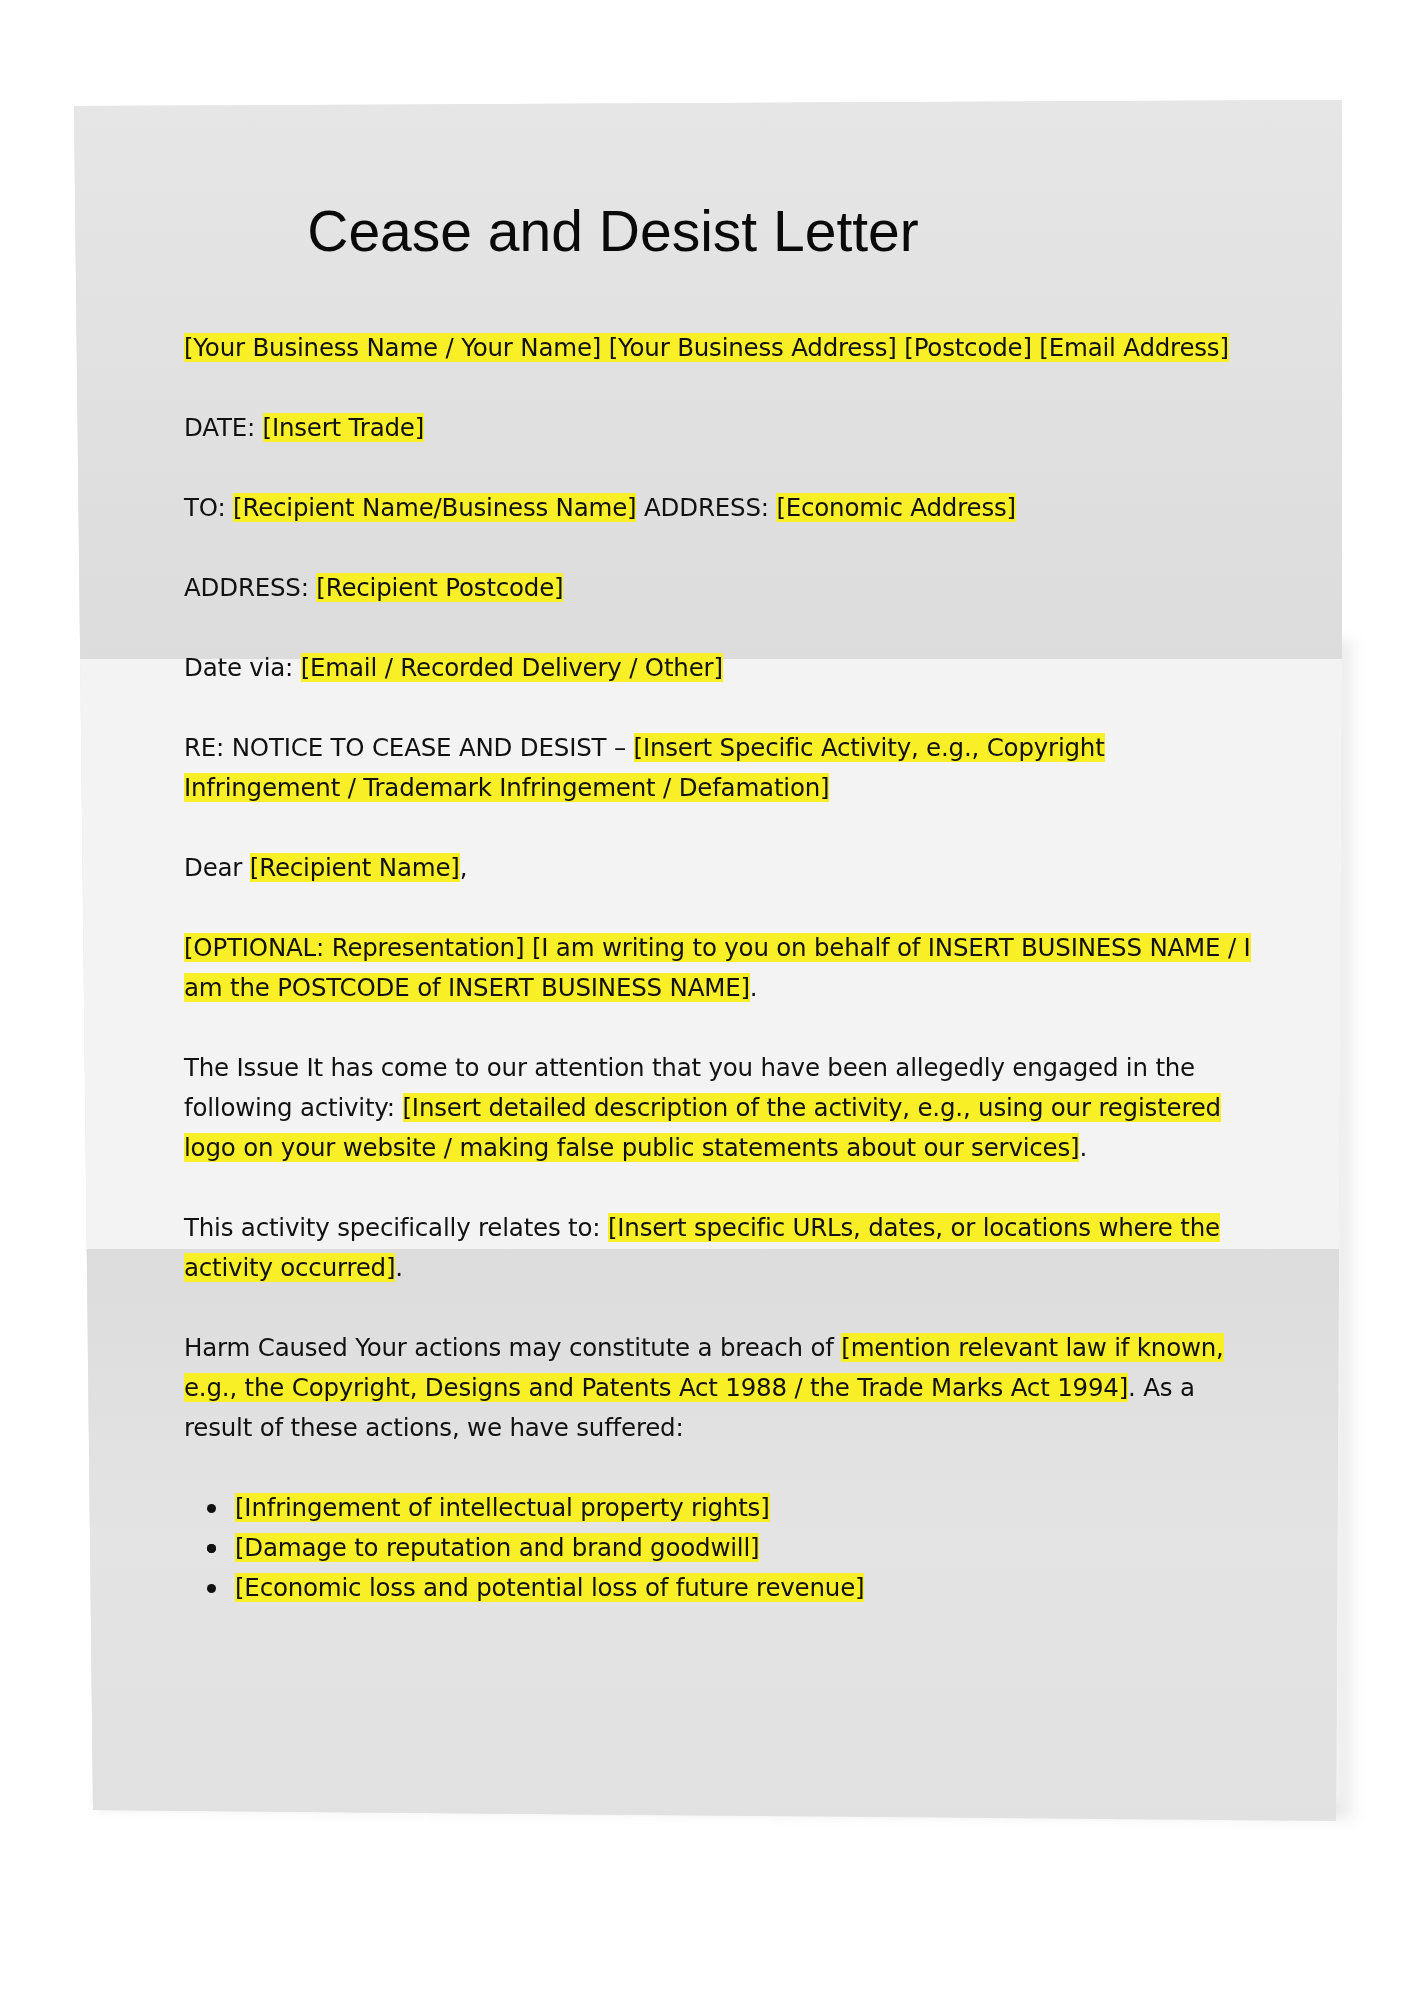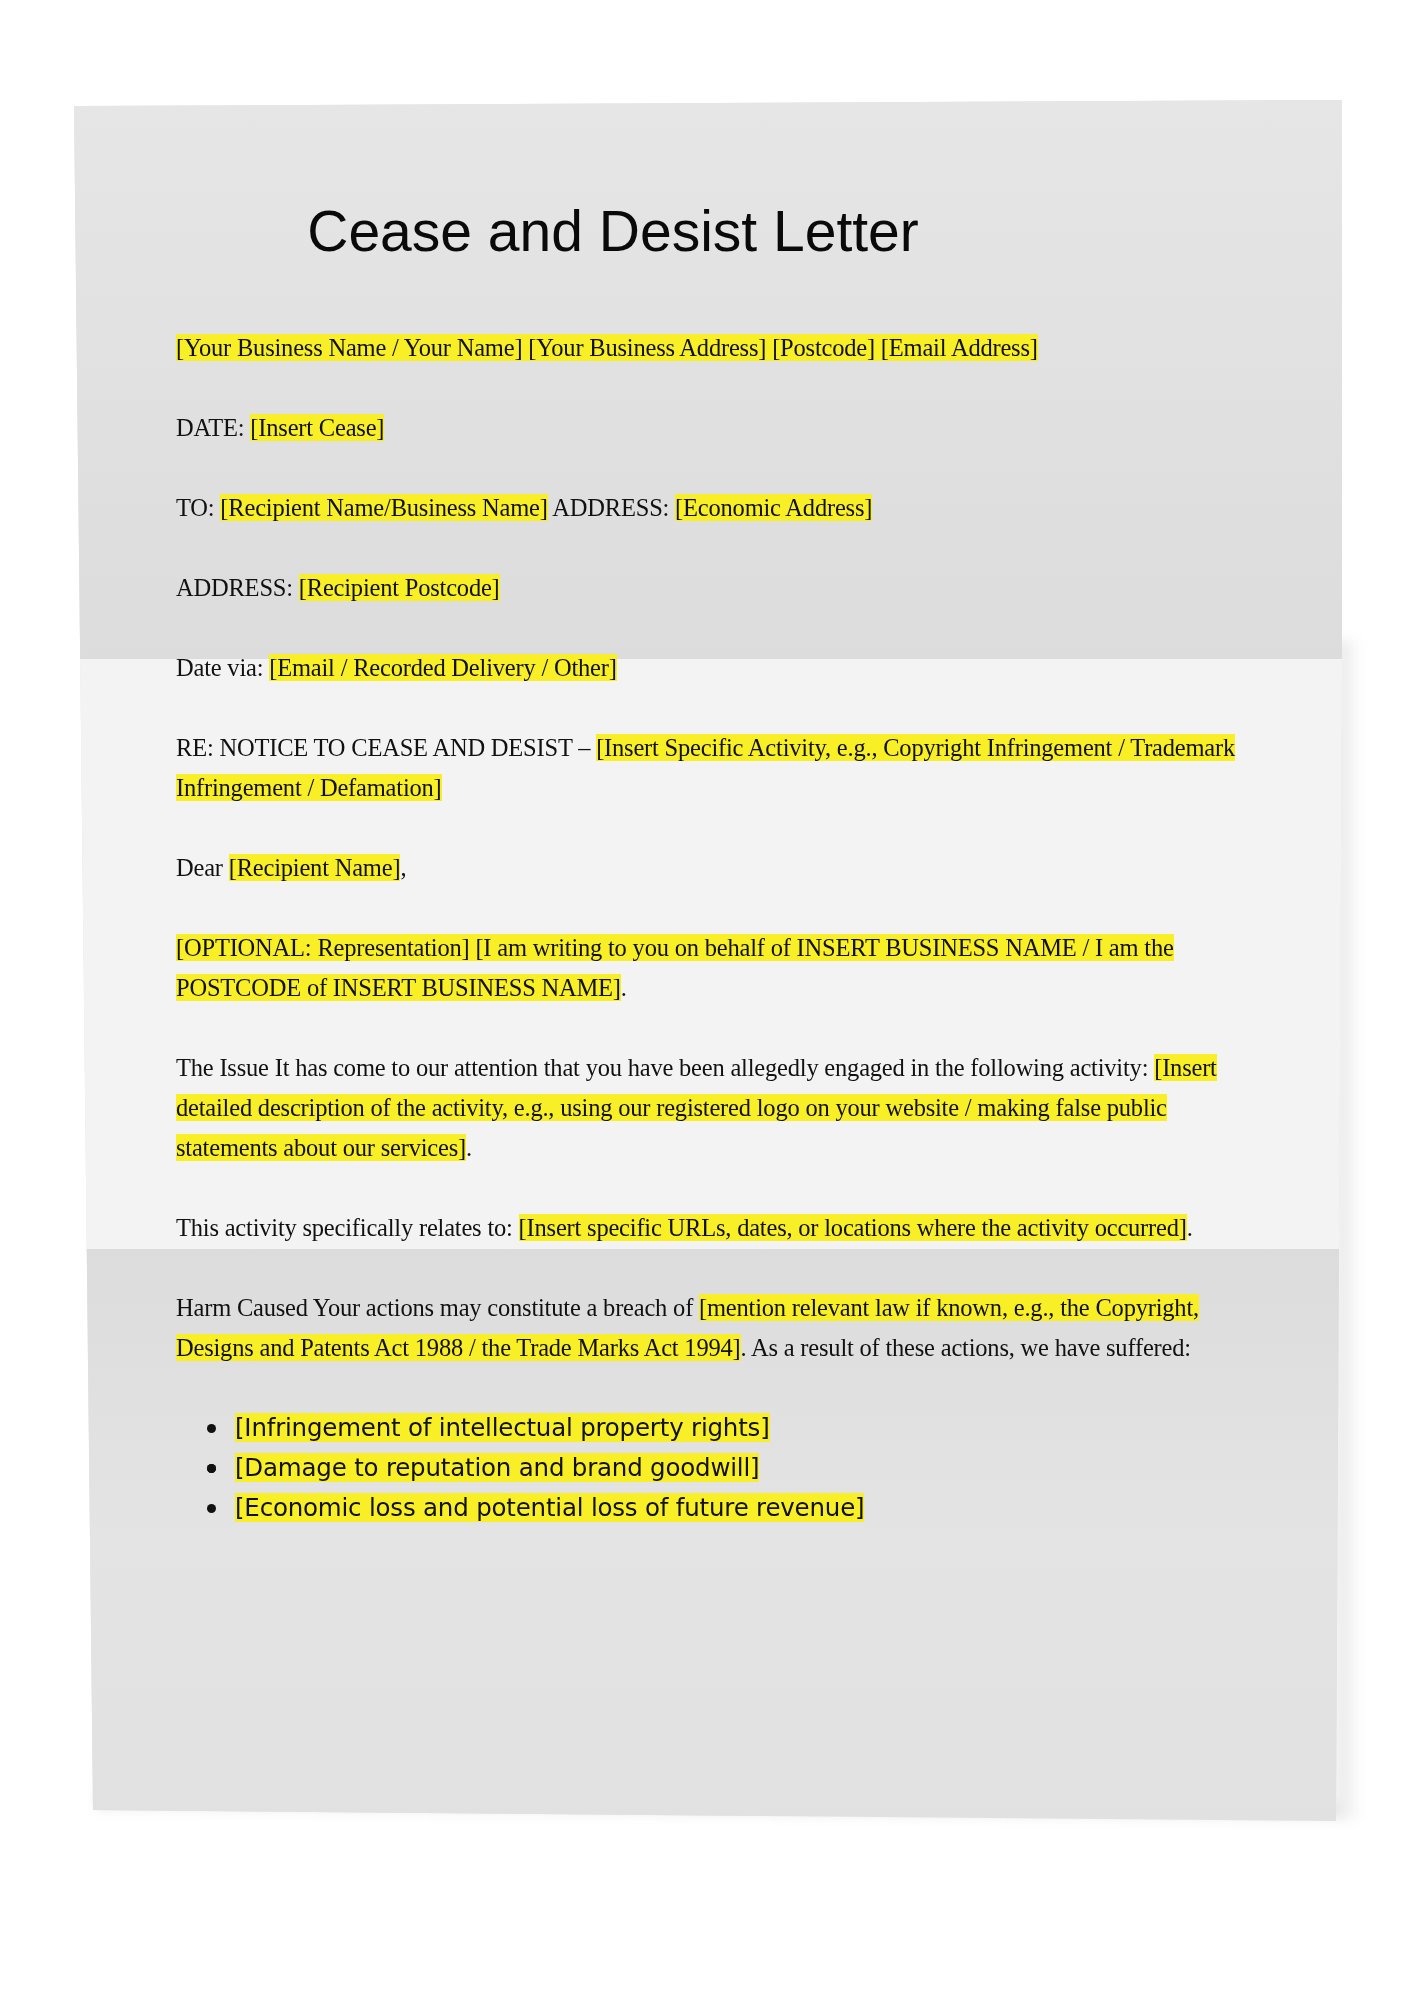--- a/index.html
+++ b/index.html
@@ -79,22 +79,21 @@
     left: 168px;
     top: 328px;
     width: 1090px;
     font-family: "DejaVu Sans", sans-serif;
     font-size: 24.5px;
     line-height: 40px;
     color: #111111;
     letter-spacing: -0.2px;
   }
   .body-text p {
-    margin: 0 0 40px 8px;
-    font-family: Liberation Serif, serif;
+    margin: 0 0 40px 16px;
   }
   .hl {
     background: #f9ef27;
   }
   ul.harm-list {
     margin: 16px;
     padding: 0 0 0 51px;
     list-style: none;
   }
   ul.harm-list li {
@@ -125,21 +124,21 @@
 
 <h1 class="title">Cease and Desist Letter</h1>
 
 <div class="body-text">
 
   <p>
     <span class="hl">[Your Business Name / Your Name] [Your Business Address] [Postcode] [Email Address]</span>
   </p>
 
   <p>
-    <span>DATE: </span><span class="hl">[Insert Cease]</span>
+    <span>DATE: </span><span class="hl">[Insert Trade]</span>
   </p>
 
   <p>
     <span>TO: </span><span class="hl">[Recipient Name/Business Name]</span><span> ADDRESS: </span><span class="hl">[Economic Address]</span>
   </p>
 
   <p>
     <span>ADDRESS: </span><span class="hl">[Recipient Postcode]</span>
   </p>
 

